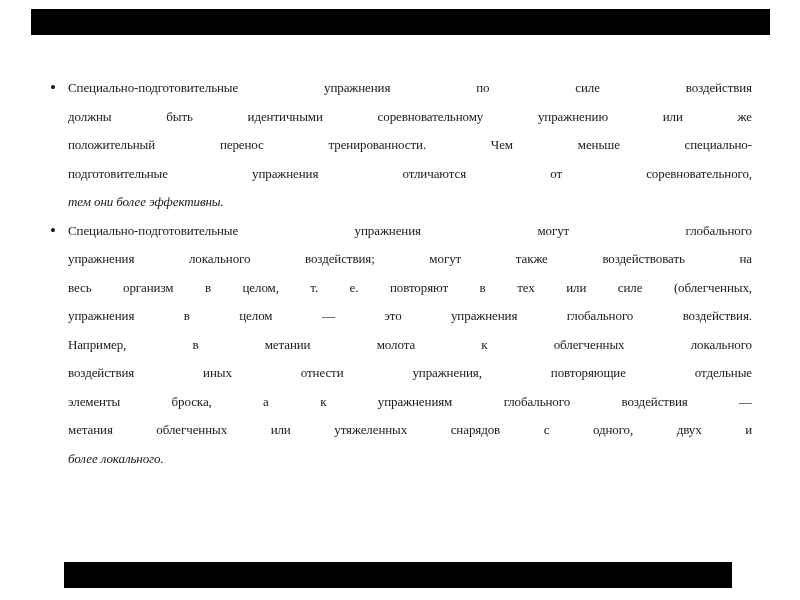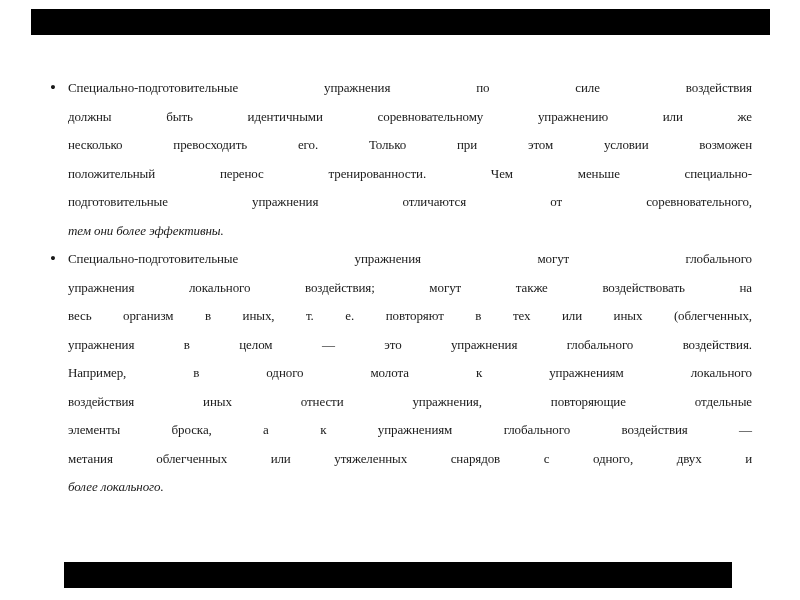--- a/index.html
+++ b/index.html
@@ -70,34 +70,33 @@
 
 <div class="slide">
   <div class="bar top"></div>
 
   <div class="content">
     <div class="bullet">
       <span class="marker">•</span>
       <div class="para">
           <div class="line">Специально-подготовительные упражнения по силе воздействия</div>
           <div class="line">должны быть идентичными соревновательному упражнению или же</div>
-          <div class="line">несколько превосходить его. Только при этом условии возможен</div>
           <div class="line">положительный перенос тренированности. Чем меньше специально-</div>
           <div class="line">подготовительные упражнения отличаются от соревновательного,</div>
           <div class="line last">тем они более эффективны.</div>
         </div>
     </div>
     <div class="bullet">
       <span class="marker">•</span>
       <div class="para">
           <div class="line">Специально-подготовительные упражнения могут глобального</div>
           <div class="line">упражнения локального воздействия; могут также воздействовать на</div>
-          <div class="line">весь организм в иных, т. е. повторяют в тех или иных (облегченных,</div>
+          <div class="line">весь организм в целом, т. е. повторяют в тех или силе (облегченных,</div>
           <div class="line">упражнения в целом — это упражнения глобального воздействия.</div>
-          <div class="line">Например, в одного молота к упражнениям локального</div>
+          <div class="line">Например, в метании молота к облегченных локального</div>
           <div class="line">воздействия иных отнести упражнения, повторяющие отдельные</div>
           <div class="line">элементы броска, а к упражнениям глобального воздействия —</div>
           <div class="line">метания облегченных или утяжеленных снарядов с одного, двух и</div>
           <div class="line last">более локального.</div>
         </div>
     </div>
   </div>
 
   <div class="bar bottom"></div>
 </div>

